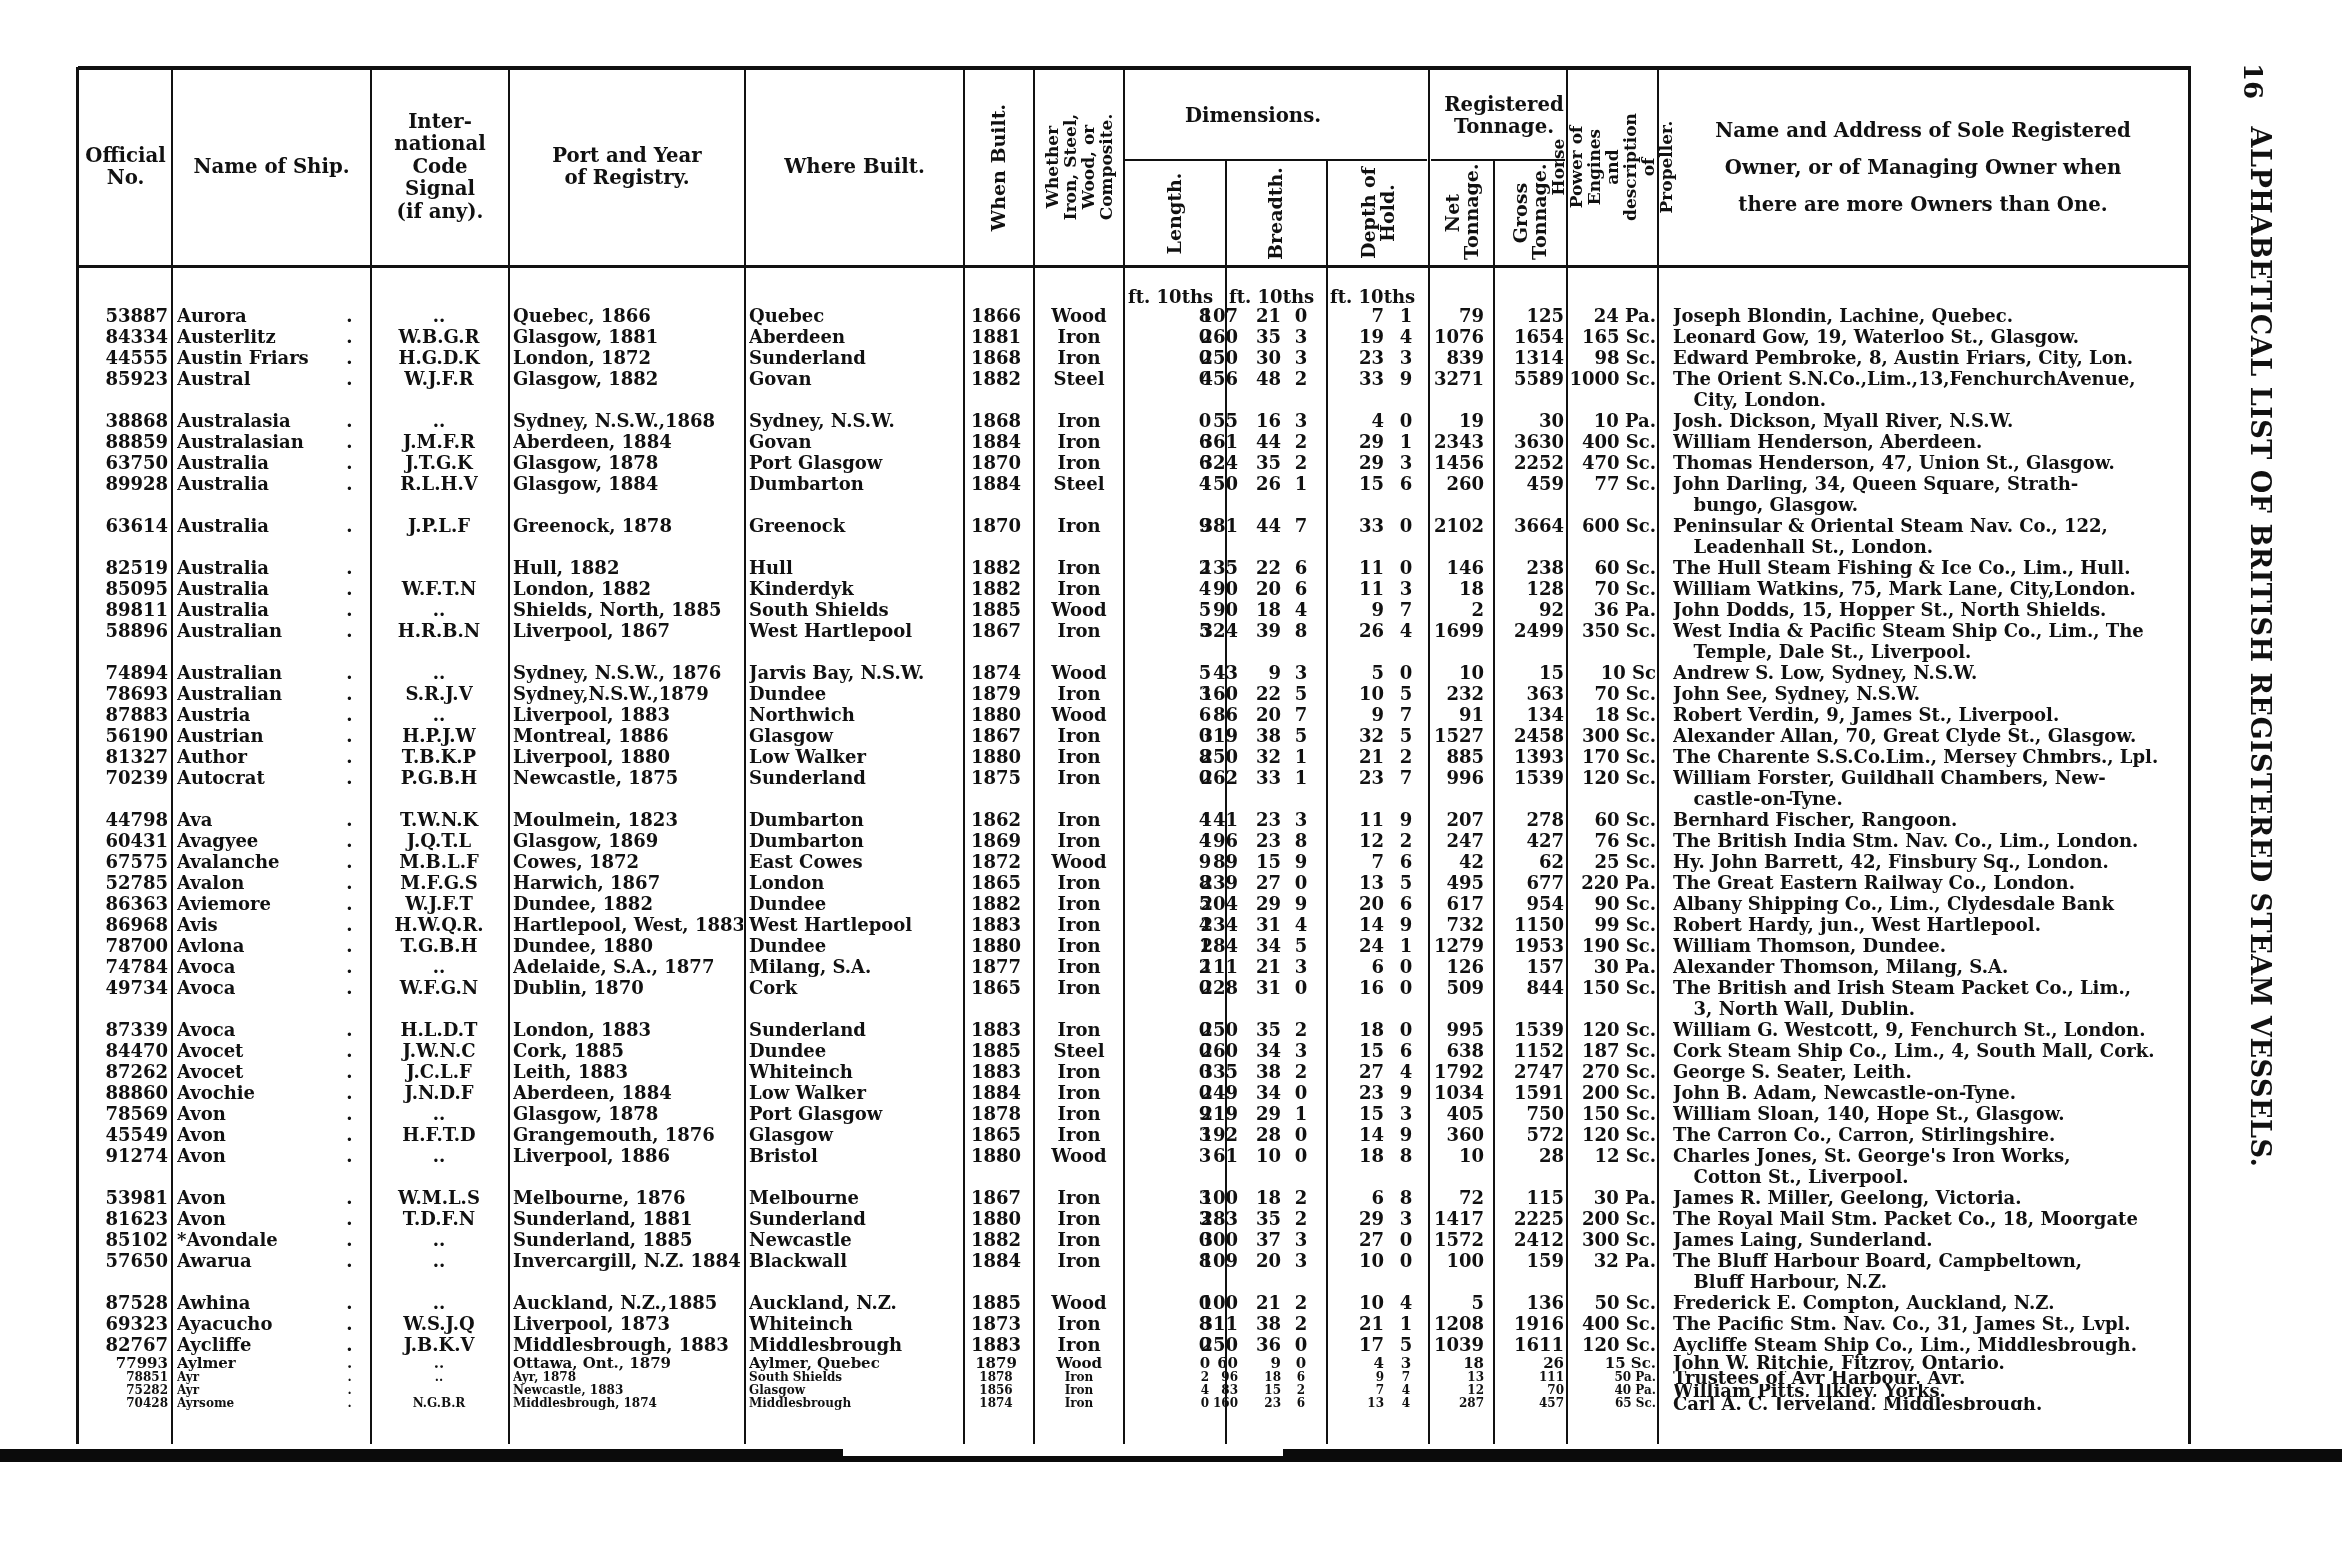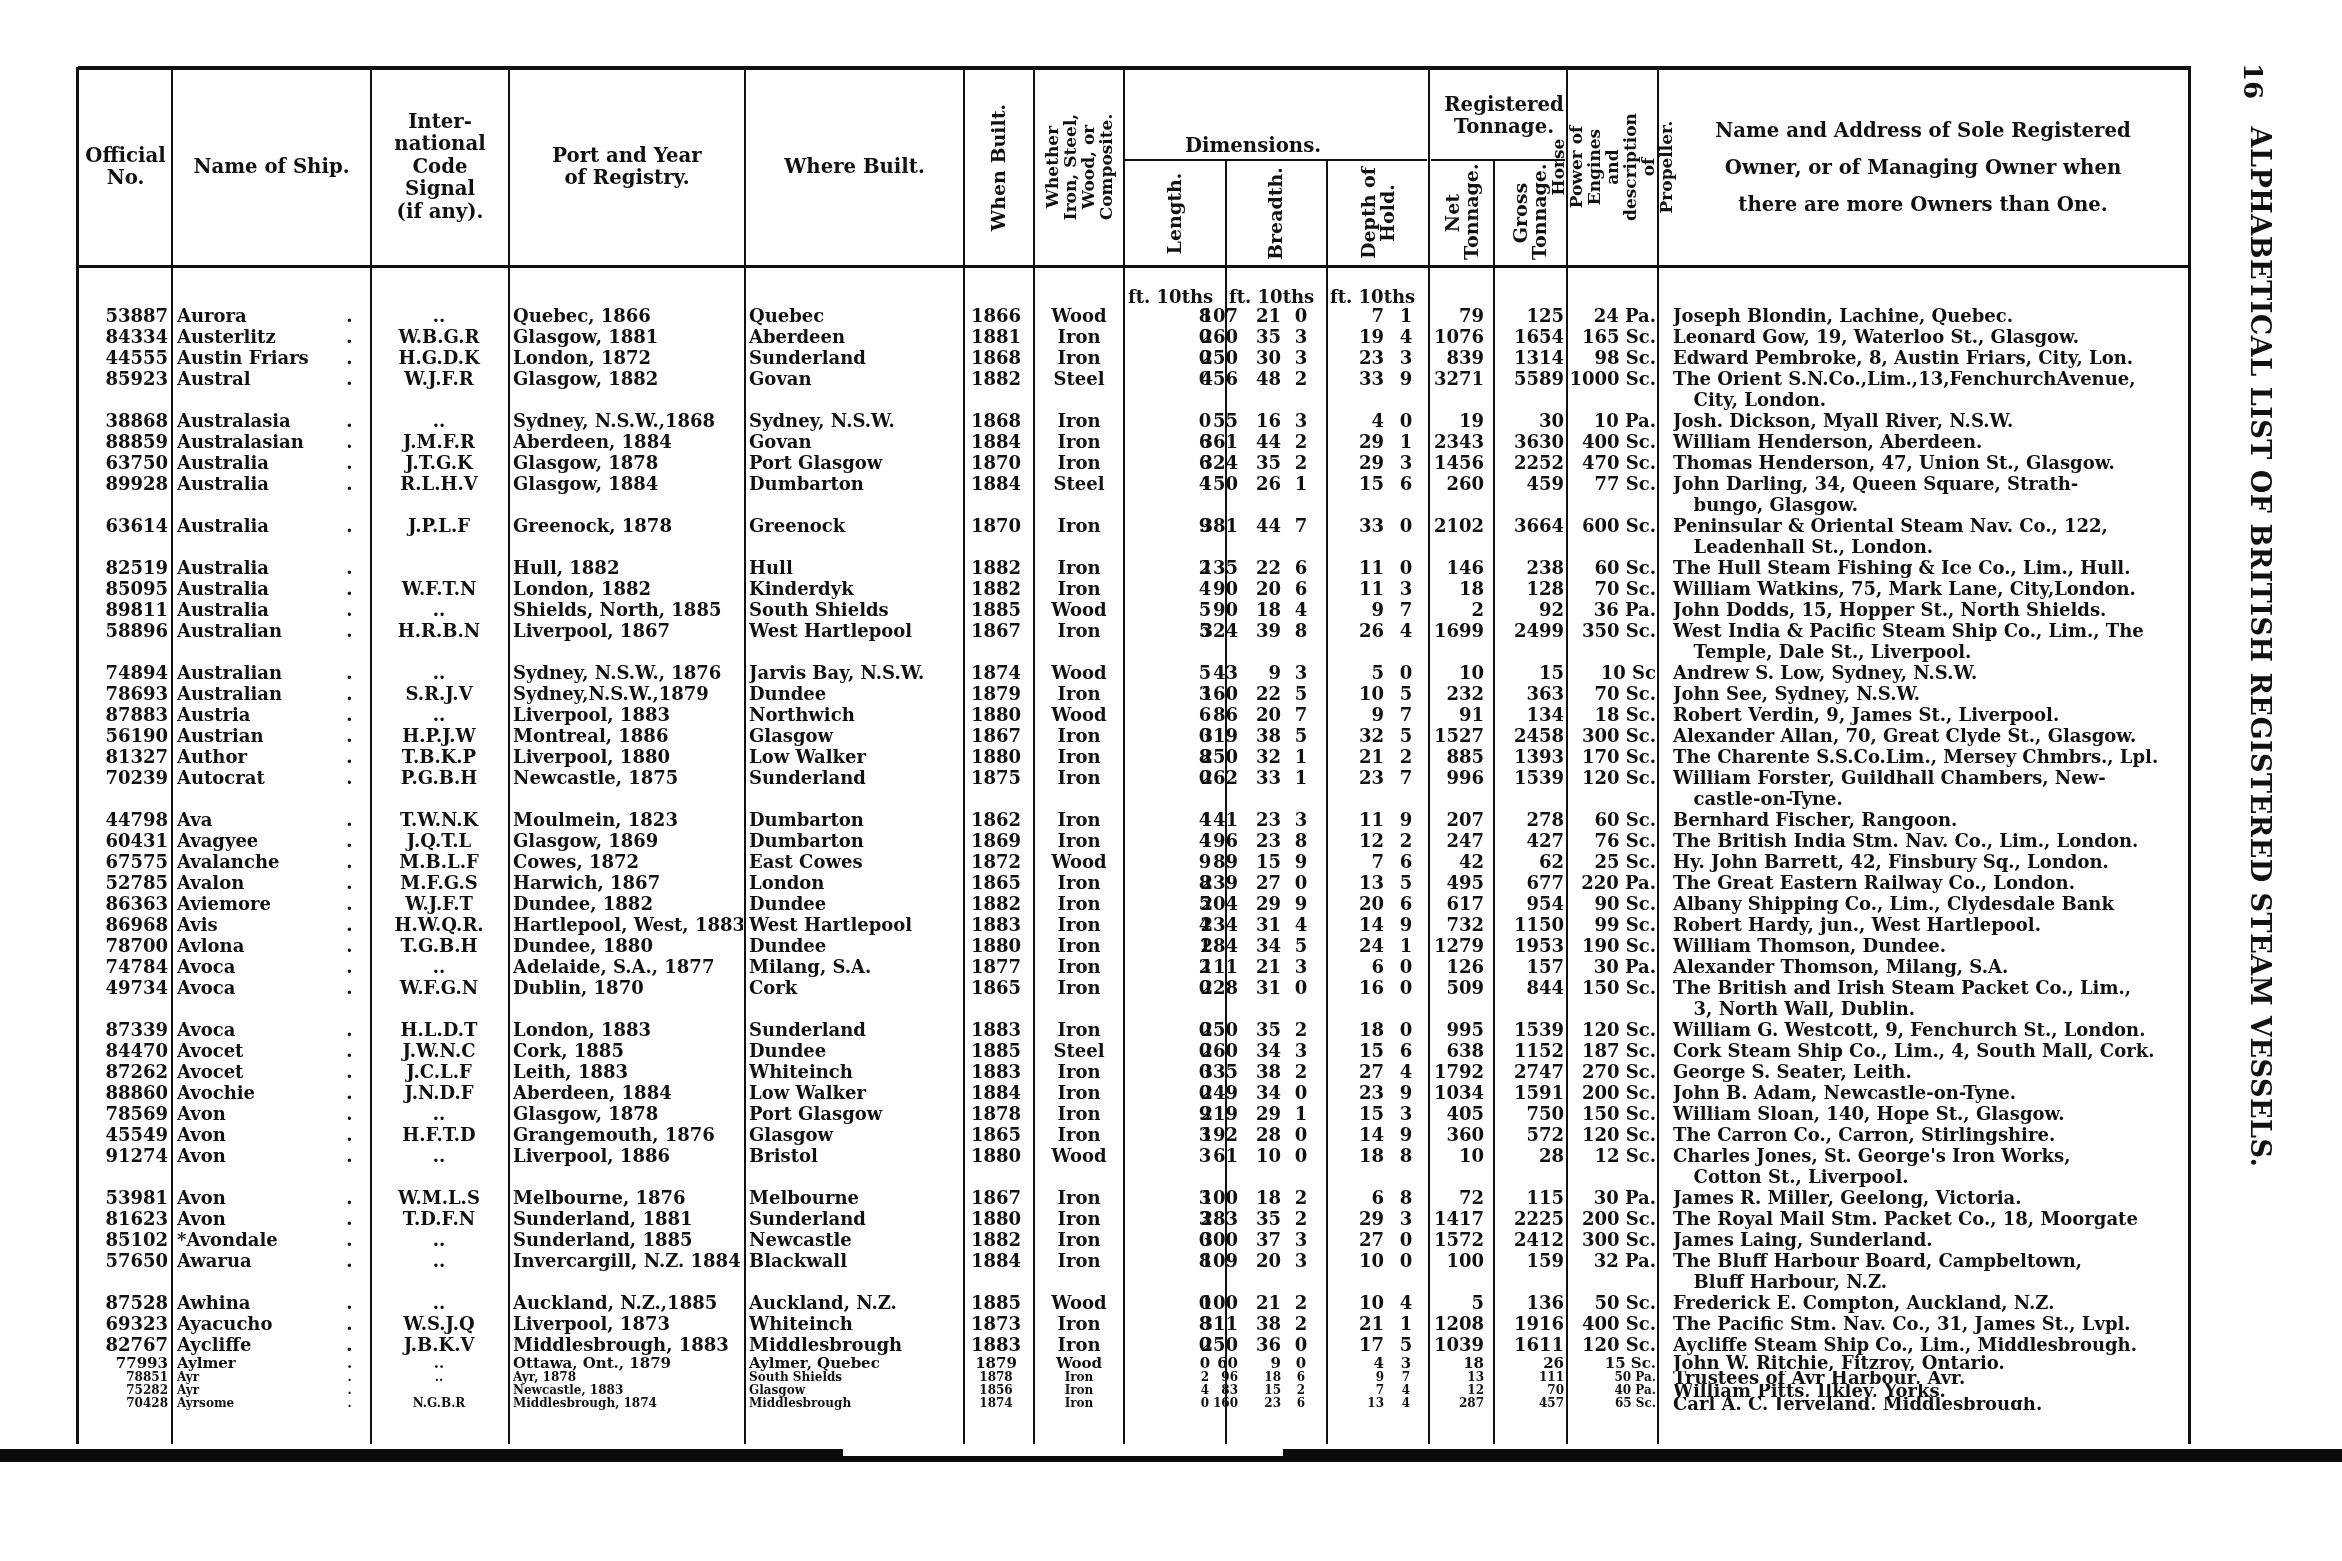--- a/index.html
+++ b/index.html
@@ -83,21 +83,21 @@
     </div>
   <div class="hcell" style="left:510px;width:234px;padding:0 37px;box-sizing:border-box;">
       <span>Port and Year of Registry.</span>
     </div>
   <div class="hcell rot" style="left:965px;width:68px;">
       <span>When Built.</span>
     </div>
   <div class="hcell rot" style="left:1035px;width:88px;">
       <span style="white-space:normal;width:178px;font-size:17px;line-height:18px;">Whether Iron, Steel, Wood, or Composite.</span>
     </div>
-  <div class="hgroup" style="left:1125px;width:256px;align-items:flex-end;">
+  <div class="hgroup" style="left:1125px;width:256px;">
       <span>Dimensions.</span>
     </div>
   <div class="hsub" style="left:1125px;width:99px;">
       <span>Length.</span>
     </div>
   <div class="hsub" style="left:1226px;width:99px;">
       <span>Breadth.</span>
     </div>
   <div class="hsub" style="left:1328px;width:100px;">
       <span style="white-space:normal;width:94px;">Depth of Hold.</span>

